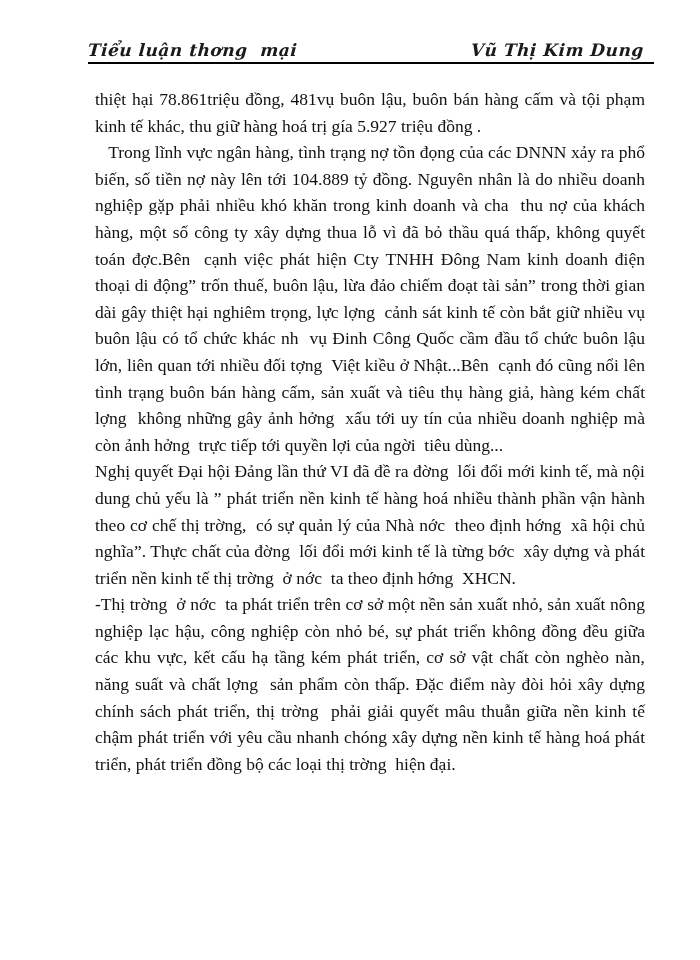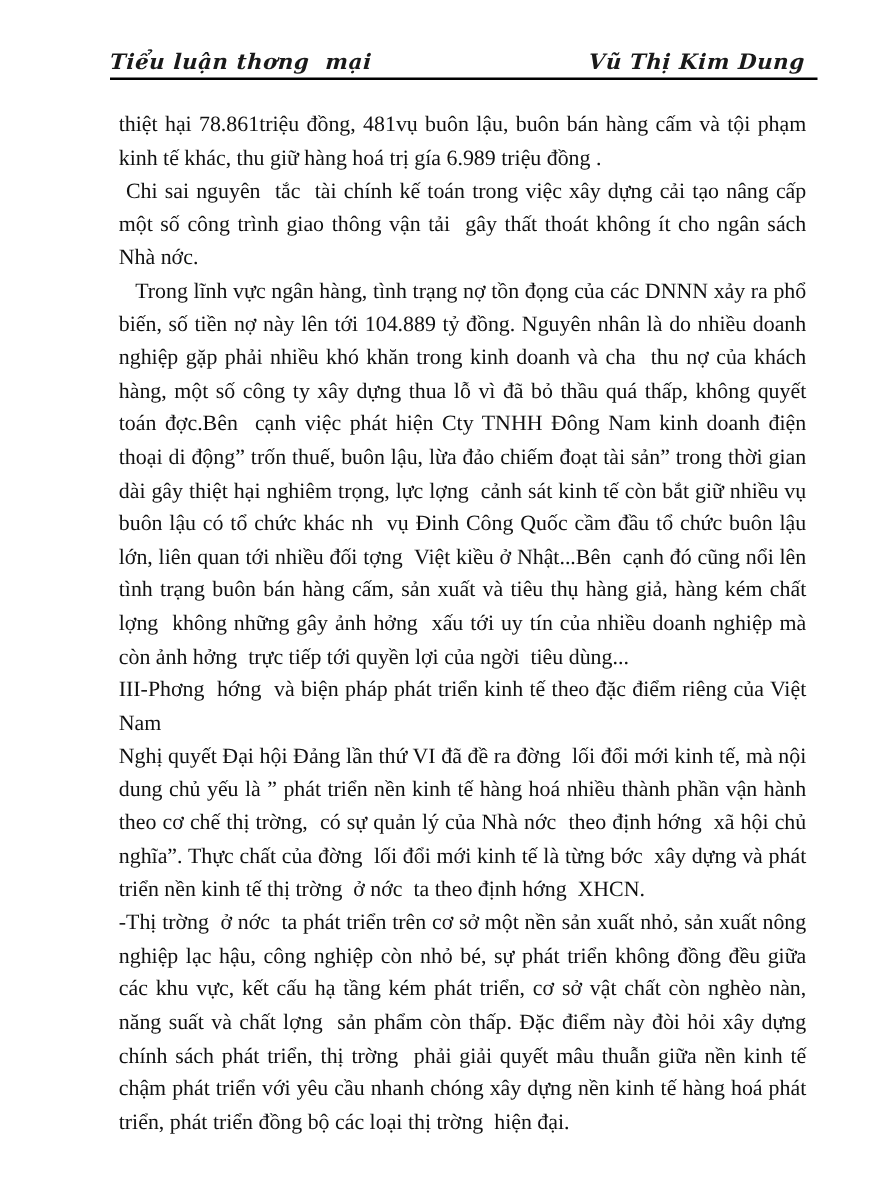--- a/index.html
+++ b/index.html
@@ -58,21 +58,19 @@
 <body>
 
 <div class="page">
 
   <div class="page-header">
     <span class="hdr-left">Tiểu luận thơng&nbsp; mại</span>
     <span class="hdr-right">Vũ Thị Kim Dung</span>
   </div>
 
   <div class="doc-body">
-    <p>thiệt hại 78.861triệu đồng, 481vụ buôn lậu, buôn bán hàng cấm và tội phạm kinh tế khác, thu giữ hàng hoá trị gía 6.989 triệu đồng .</p>
-    <p>&nbsp;Chi sai nguyên&nbsp; tắc&nbsp; tài chính kế toán trong việc xây dựng cải tạo nâng cấp một số công trình giao thông vận tải&nbsp; gây thất thoát không ít cho ngân sách Nhà nớc.</p>
+    <p>thiệt hại 78.861triệu đồng, 481vụ buôn lậu, buôn bán hàng cấm và tội phạm kinh tế khác, thu giữ hàng hoá trị gía 5.927 triệu đồng .</p>
     <p>&nbsp;&nbsp; Trong lĩnh vực ngân hàng, tình trạng nợ tồn đọng của các DNNN xảy ra phổ biến, số tiền nợ này lên tới 104.889 tỷ đồng. Nguyên nhân là do nhiều doanh nghiệp gặp phải nhiều khó khăn trong kinh doanh và cha&nbsp; thu nợ của khách hàng, một số công ty xây dựng thua lỗ vì đã bỏ thầu quá thấp, không quyết toán đợc.Bên&nbsp; cạnh việc phát hiện Cty TNHH Đông Nam kinh doanh điện thoại di động” trốn thuế, buôn lậu, lừa đảo chiếm đoạt tài sản” trong thời gian dài gây thiệt hại nghiêm trọng, lực lợng&nbsp; cảnh sát kinh tế còn bắt giữ nhiều vụ buôn lậu có tổ chức khác nh&nbsp; vụ Đinh Công Quốc cầm đầu tổ chức buôn lậu lớn, liên quan tới nhiều đối tợng&nbsp; Việt kiều ở Nhật...Bên&nbsp; cạnh đó cũng nổi lên tình trạng buôn bán hàng cấm, sản xuất và tiêu thụ hàng giả, hàng kém chất lợng&nbsp; không những gây ảnh hởng&nbsp; xấu tới uy tín của nhiều doanh nghiệp mà còn ảnh hởng&nbsp; trực tiếp tới quyền lợi của ngời&nbsp; tiêu dùng...</p>
-    <p>III-Phơng&nbsp; hớng&nbsp; và biện pháp phát triển kinh tế theo đặc điểm riêng của Việt Nam</p>
     <p>Nghị quyết Đại hội Đảng lần thứ VI đã đề ra đờng&nbsp; lối đổi mới kinh tế, mà nội dung chủ yếu là ” phát triển nền kinh tế hàng hoá nhiều thành phần vận hành theo cơ chế thị trờng,&nbsp; có sự quản lý của Nhà nớc&nbsp; theo định hớng&nbsp; xã hội chủ nghĩa”. Thực chất của đờng&nbsp; lối đổi mới kinh tế là từng bớc&nbsp; xây dựng và phát triển nền kinh tế thị trờng&nbsp; ở nớc&nbsp; ta theo định hớng&nbsp; XHCN.</p>
     <p>-Thị trờng&nbsp; ở nớc&nbsp; ta phát triển trên cơ sở một nền sản xuất nhỏ, sản xuất nông nghiệp lạc hậu, công nghiệp còn nhỏ bé, sự phát triển không đồng đều giữa các khu vực, kết cấu hạ tầng kém phát triển, cơ sở vật chất còn nghèo nàn, năng suất và chất lợng&nbsp; sản phẩm còn thấp. Đặc điểm này đòi hỏi xây dựng chính sách phát triển, thị trờng&nbsp; phải giải quyết mâu thuẫn giữa nền kinh tế chậm phát triển với yêu cầu nhanh chóng xây dựng nền kinh tế hàng hoá phát triển, phát triển đồng bộ các loại thị trờng&nbsp; hiện đại.</p>
   </div>
 
 </div>
 
 </body></html>

